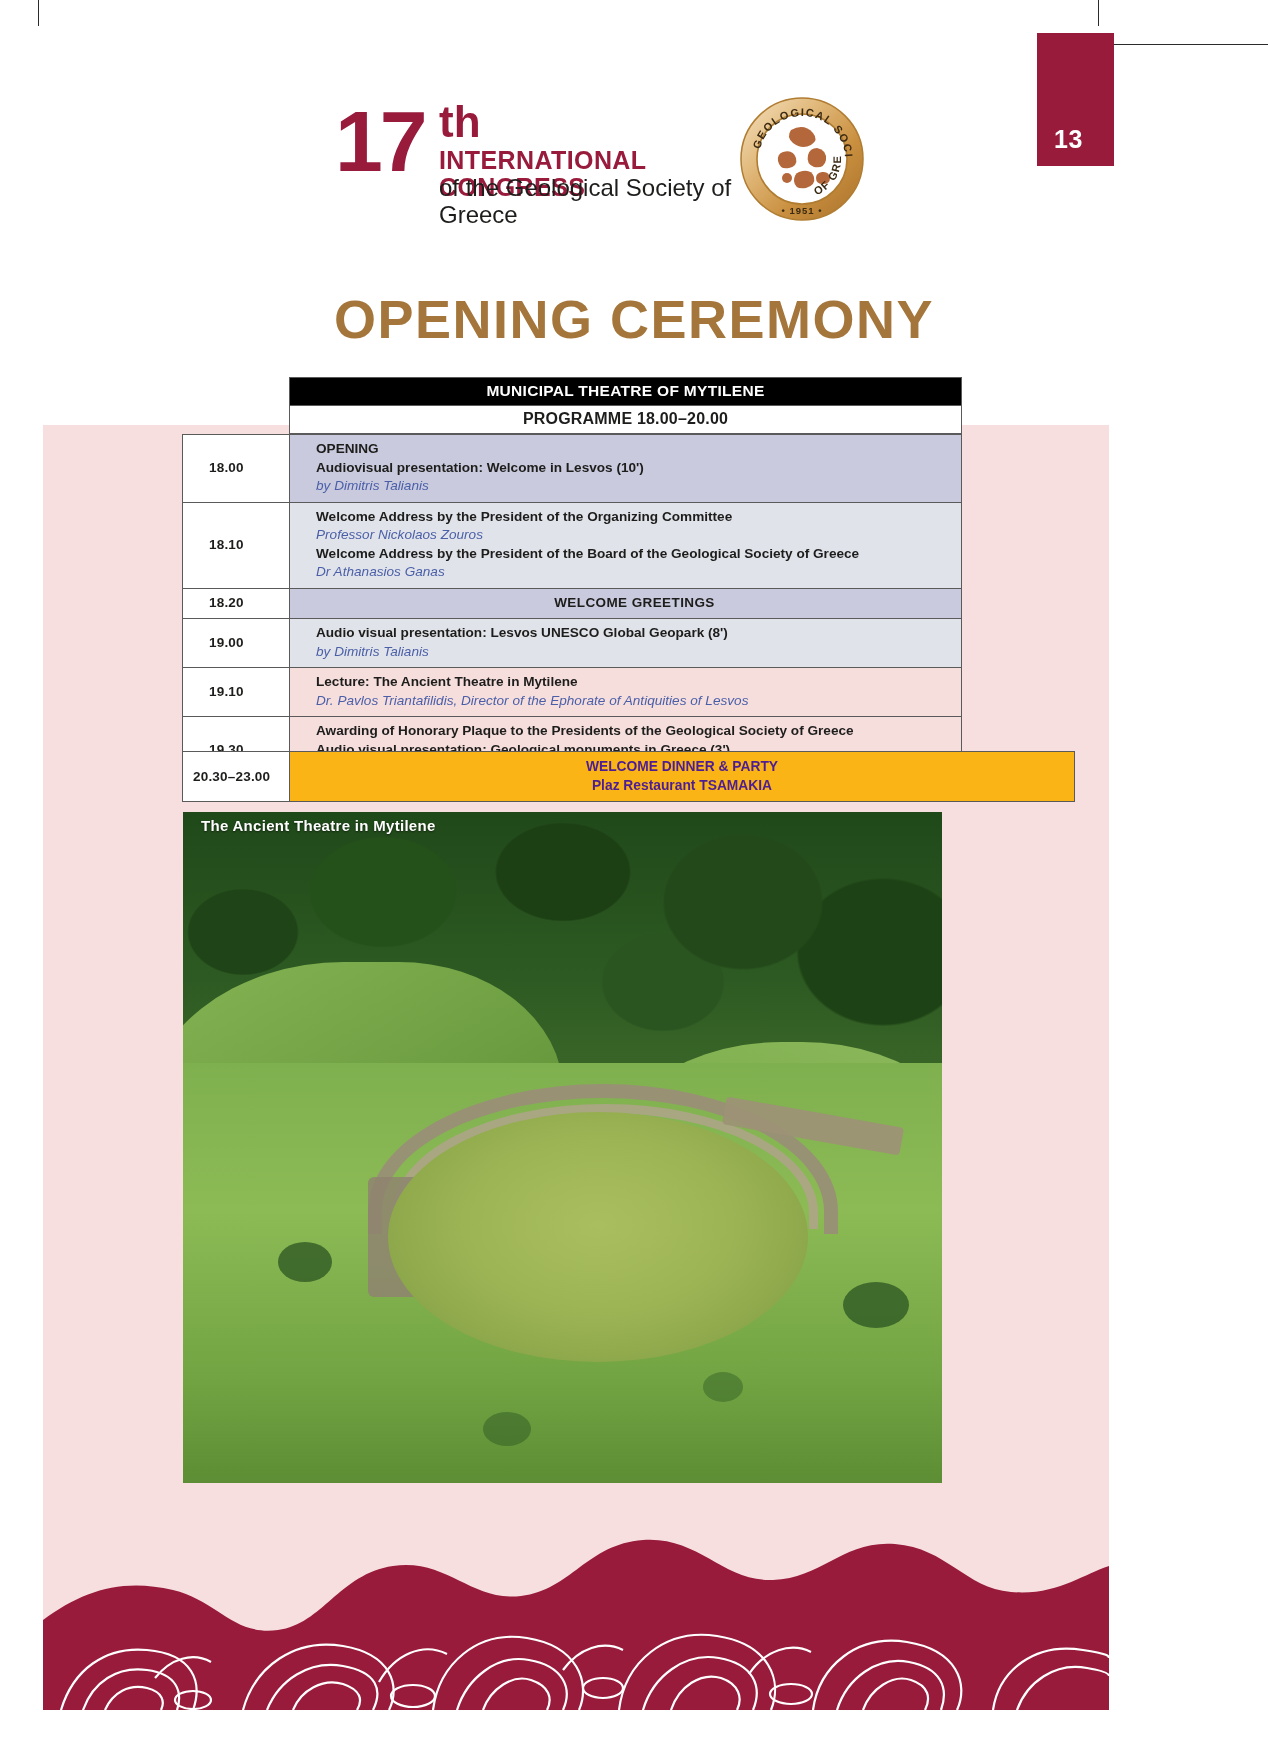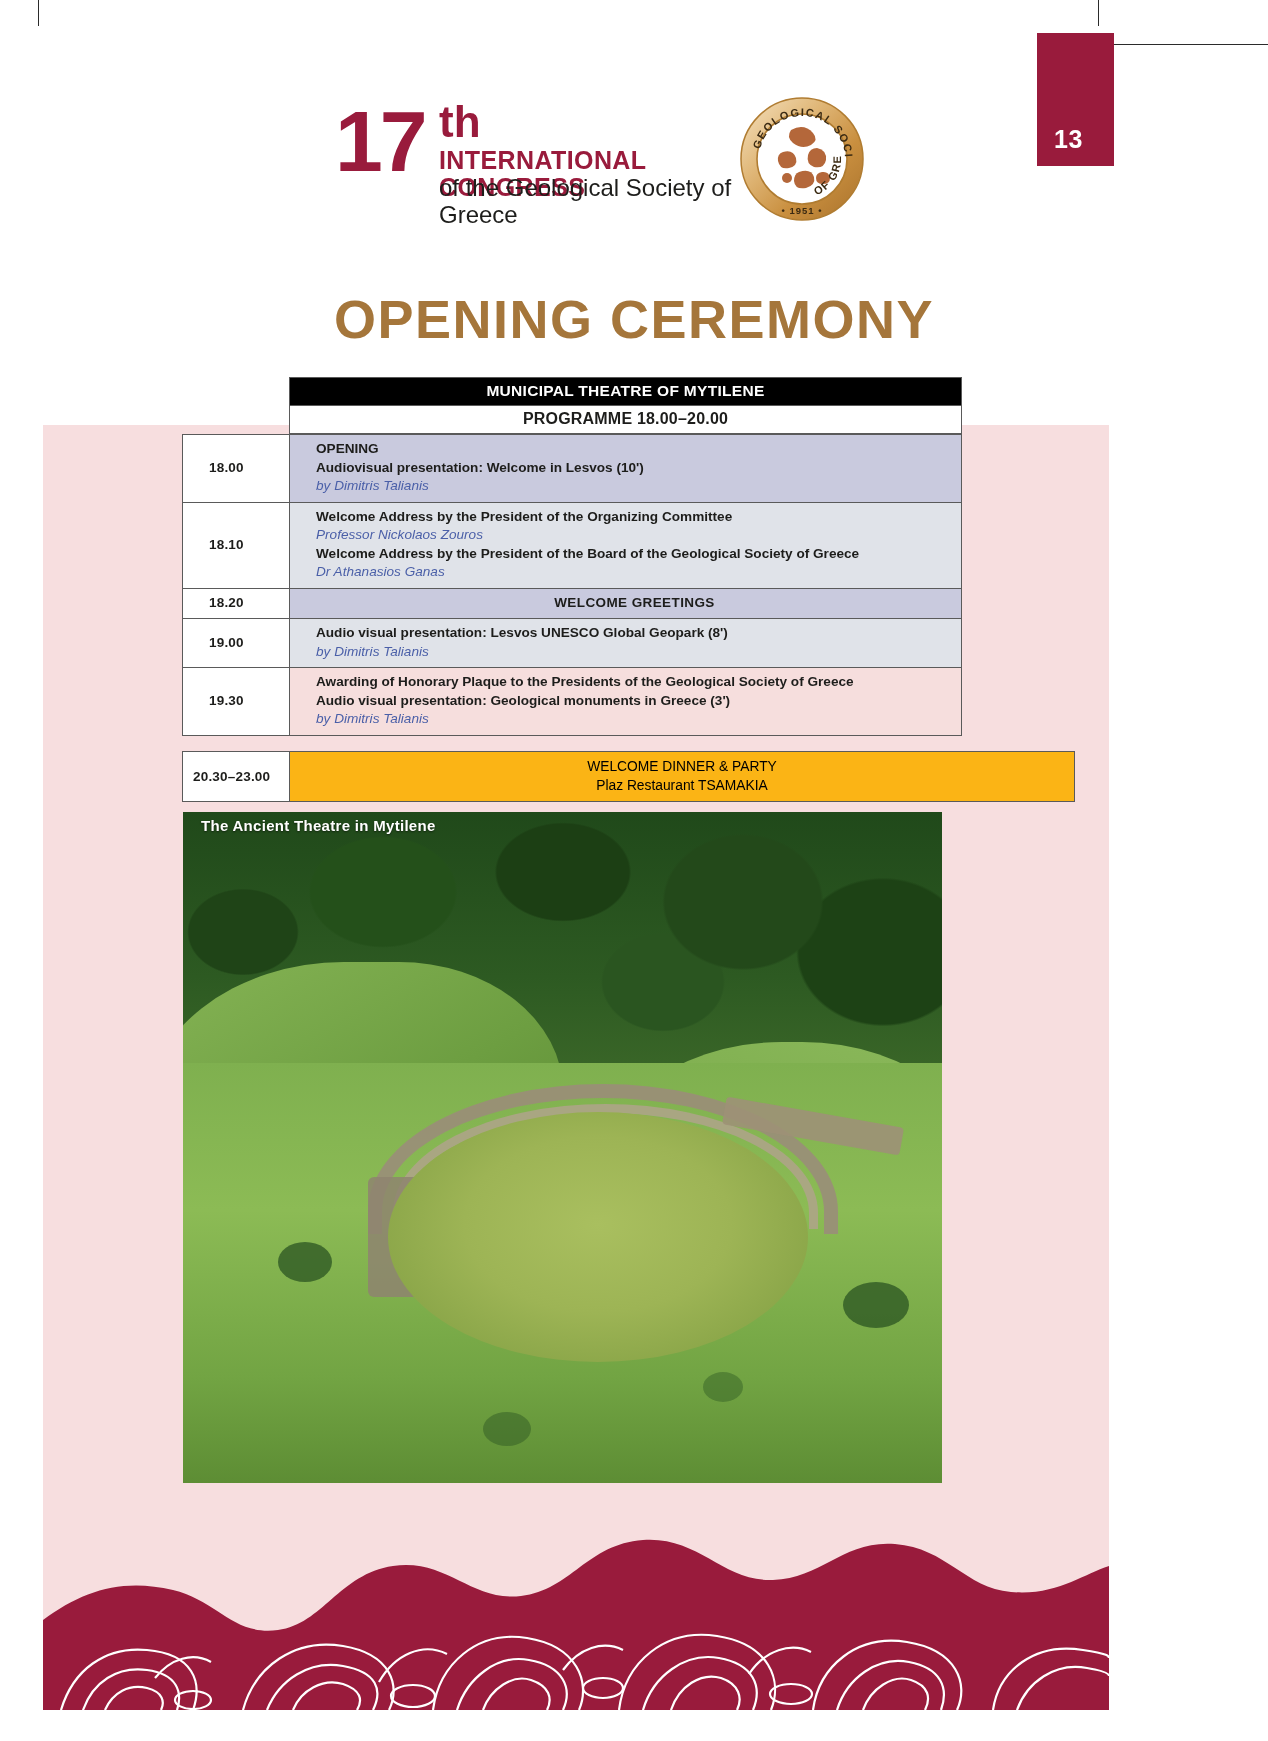--- a/index.html
+++ b/index.html
@@ -211,22 +211,22 @@
     width: 107px;
     background: #ffffff;
     font-size: 13.5px;
     font-weight: bold;
     padding: 6px 8px 6px 10px;
   }
   table.dinner td.body {
     background: #fbb415;
     text-align: center;
     font-size: 13.8px;
-    font-weight: normal;
-    color: #000000;
+    font-weight: bold;
+    color: #4c1d95;
     line-height: 19px;
     padding: 5px 0 6px 0;
   }
 
   
   .photo {
     position: absolute;
     left: 183px;
     top: 812px;
     width: 759px;
@@ -408,20 +408,27 @@
           </td>
         </tr>
         <tr class="bg-grey">
           <td class="time">19.00</td>
           <td class="detail">
             <div class="plain">Audio visual presentation: Lesvos UNESCO Global Geopark  (8')</div>
             <div class="by">by Dimitris Talianis</div>
           </td>
         </tr>
         <tr class="bg-pink">
+          <td class="time">19.10</td>
+          <td class="detail">
+            <div class="plain">Lecture:  The Ancient Theatre in Mytilene</div>
+            <div class="by">Dr. Pavlos Triantafilidis, Director of the Ephorate of Antiquities of Lesvos</div>
+          </td>
+        </tr>
+        <tr class="bg-pink">
           <td class="time">19.30</td>
           <td class="detail">
             <div class="plain">Awarding of Honorary Plaque to the Presidents of the Geological Society of Greece</div>
             <div class="plain">Audio visual presentation:  Geological monuments in Greece (3')</div>
             <div class="by">by Dimitris Talianis</div>
           </td>
         </tr>
       </tbody>
   </table>
 </div>

